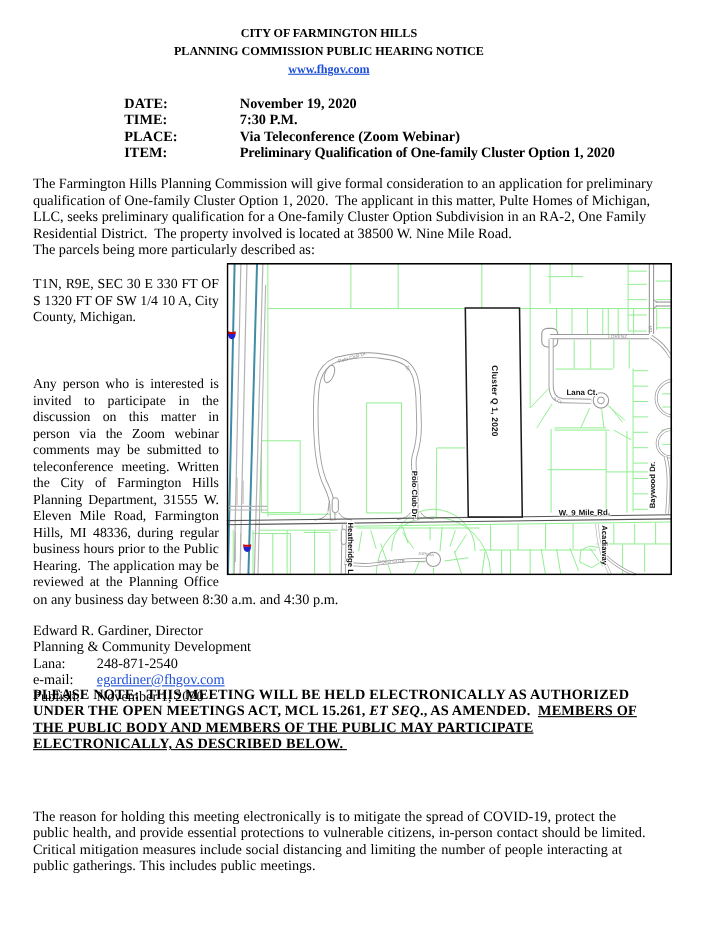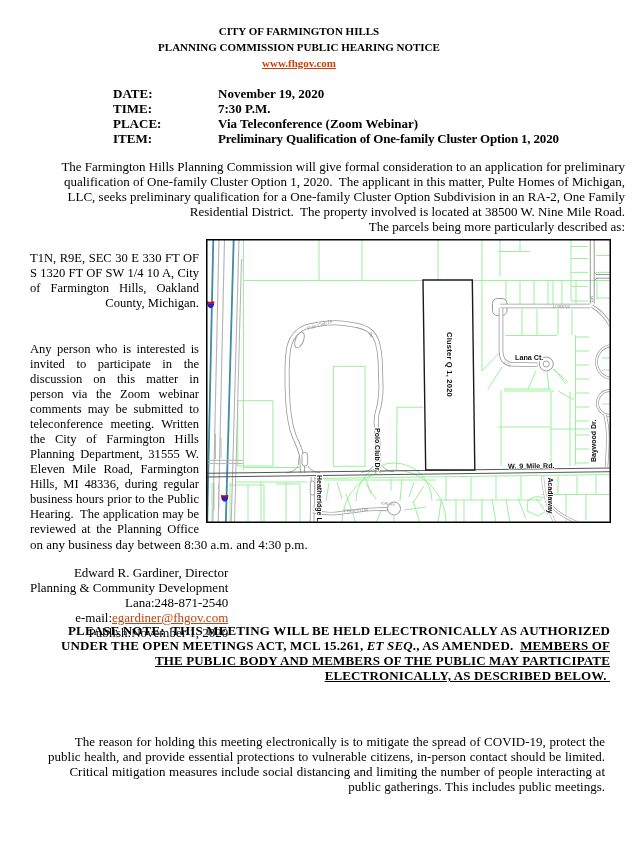--- a/index.html
+++ b/index.html
@@ -1,22 +1,22 @@
 <!DOCTYPE html>
 <html><head>
 <meta charset="utf-8">
 <style>
   html,body{margin:0;padding:0;}
   body{width:641px;height:842px;position:relative;background:#ffffff;
        font-family:"Liberation Serif",serif;font-size:13px;color:#000;}
   .abs{position:absolute;}
   .b{font-weight:bold;}
   .jline{text-align:justify;text-align-last:justify;line-height:15px;}
-  .line{line-height:15px;text-align:right;}
-  a{color:#c2410c;}
+  .line{line-height:15px;}
+  a{color:#1d4ed8;}
 </style>
 </head>
 <body>
 
 <div class="abs b" style="left:30px;top:22.5px;width:538px;text-align:center;font-size:11px;line-height:16.2px;">CITY OF FARMINGTON HILLS<br>PLANNING COMMISSION PUBLIC HEARING NOTICE<br><a href="#">www.fhgov.com</a></div>
 
 <div class="abs b" style="left:113px;top:85.5px;line-height:15px;">
   <div><span style="display:inline-block;width:105px;">DATE:</span>November 19, 2020</div>
   <div><span style="display:inline-block;width:105px;">TIME:</span>7:30 P.M.</div>
   <div><span style="display:inline-block;width:105px;">PLACE:</span>Via Teleconference (Zoom Webinar)</div>
@@ -27,21 +27,20 @@
 The Farmington Hills Planning Commission will give formal consideration to an application for preliminary<br>
 qualification of One-family Cluster Option 1, 2020.&nbsp; The applicant in this matter, Pulte Homes of Michigan,<br>
 LLC, seeks preliminary qualification for a One-family Cluster Option Subdivision in an RA-2, One Family<br>
 Residential District.&nbsp; The property involved is located at 38500 W. Nine Mile Road.<br>
 The parcels being more particularly described as:
 </div>
 
 <div class="abs" style="left:30px;top:250.5px;width:169px;font-size:12.55px;">
   <div class="jline">T1N, R9E, SEC 30 E 330 FT OF</div>
   <div class="jline">S 1320 FT OF SW 1/4 10 A, City</div>
-  <div class="jline">of Farmington Hills, Oakland</div>
   <div class="line">County, Michigan.</div>
 </div>
 
 <div class="abs" style="left:30px;top:341.5px;width:169px;font-size:12.55px;">
   <div class="jline">Any person who is interested is</div>
   <div class="jline">invited to participate in the</div>
   <div class="jline">discussion on this matter in</div>
   <div class="jline">person via the Zoom webinar</div>
   <div class="jline">comments may be submitted to</div>
   <div class="jline">teleconference meeting. Written</div>

